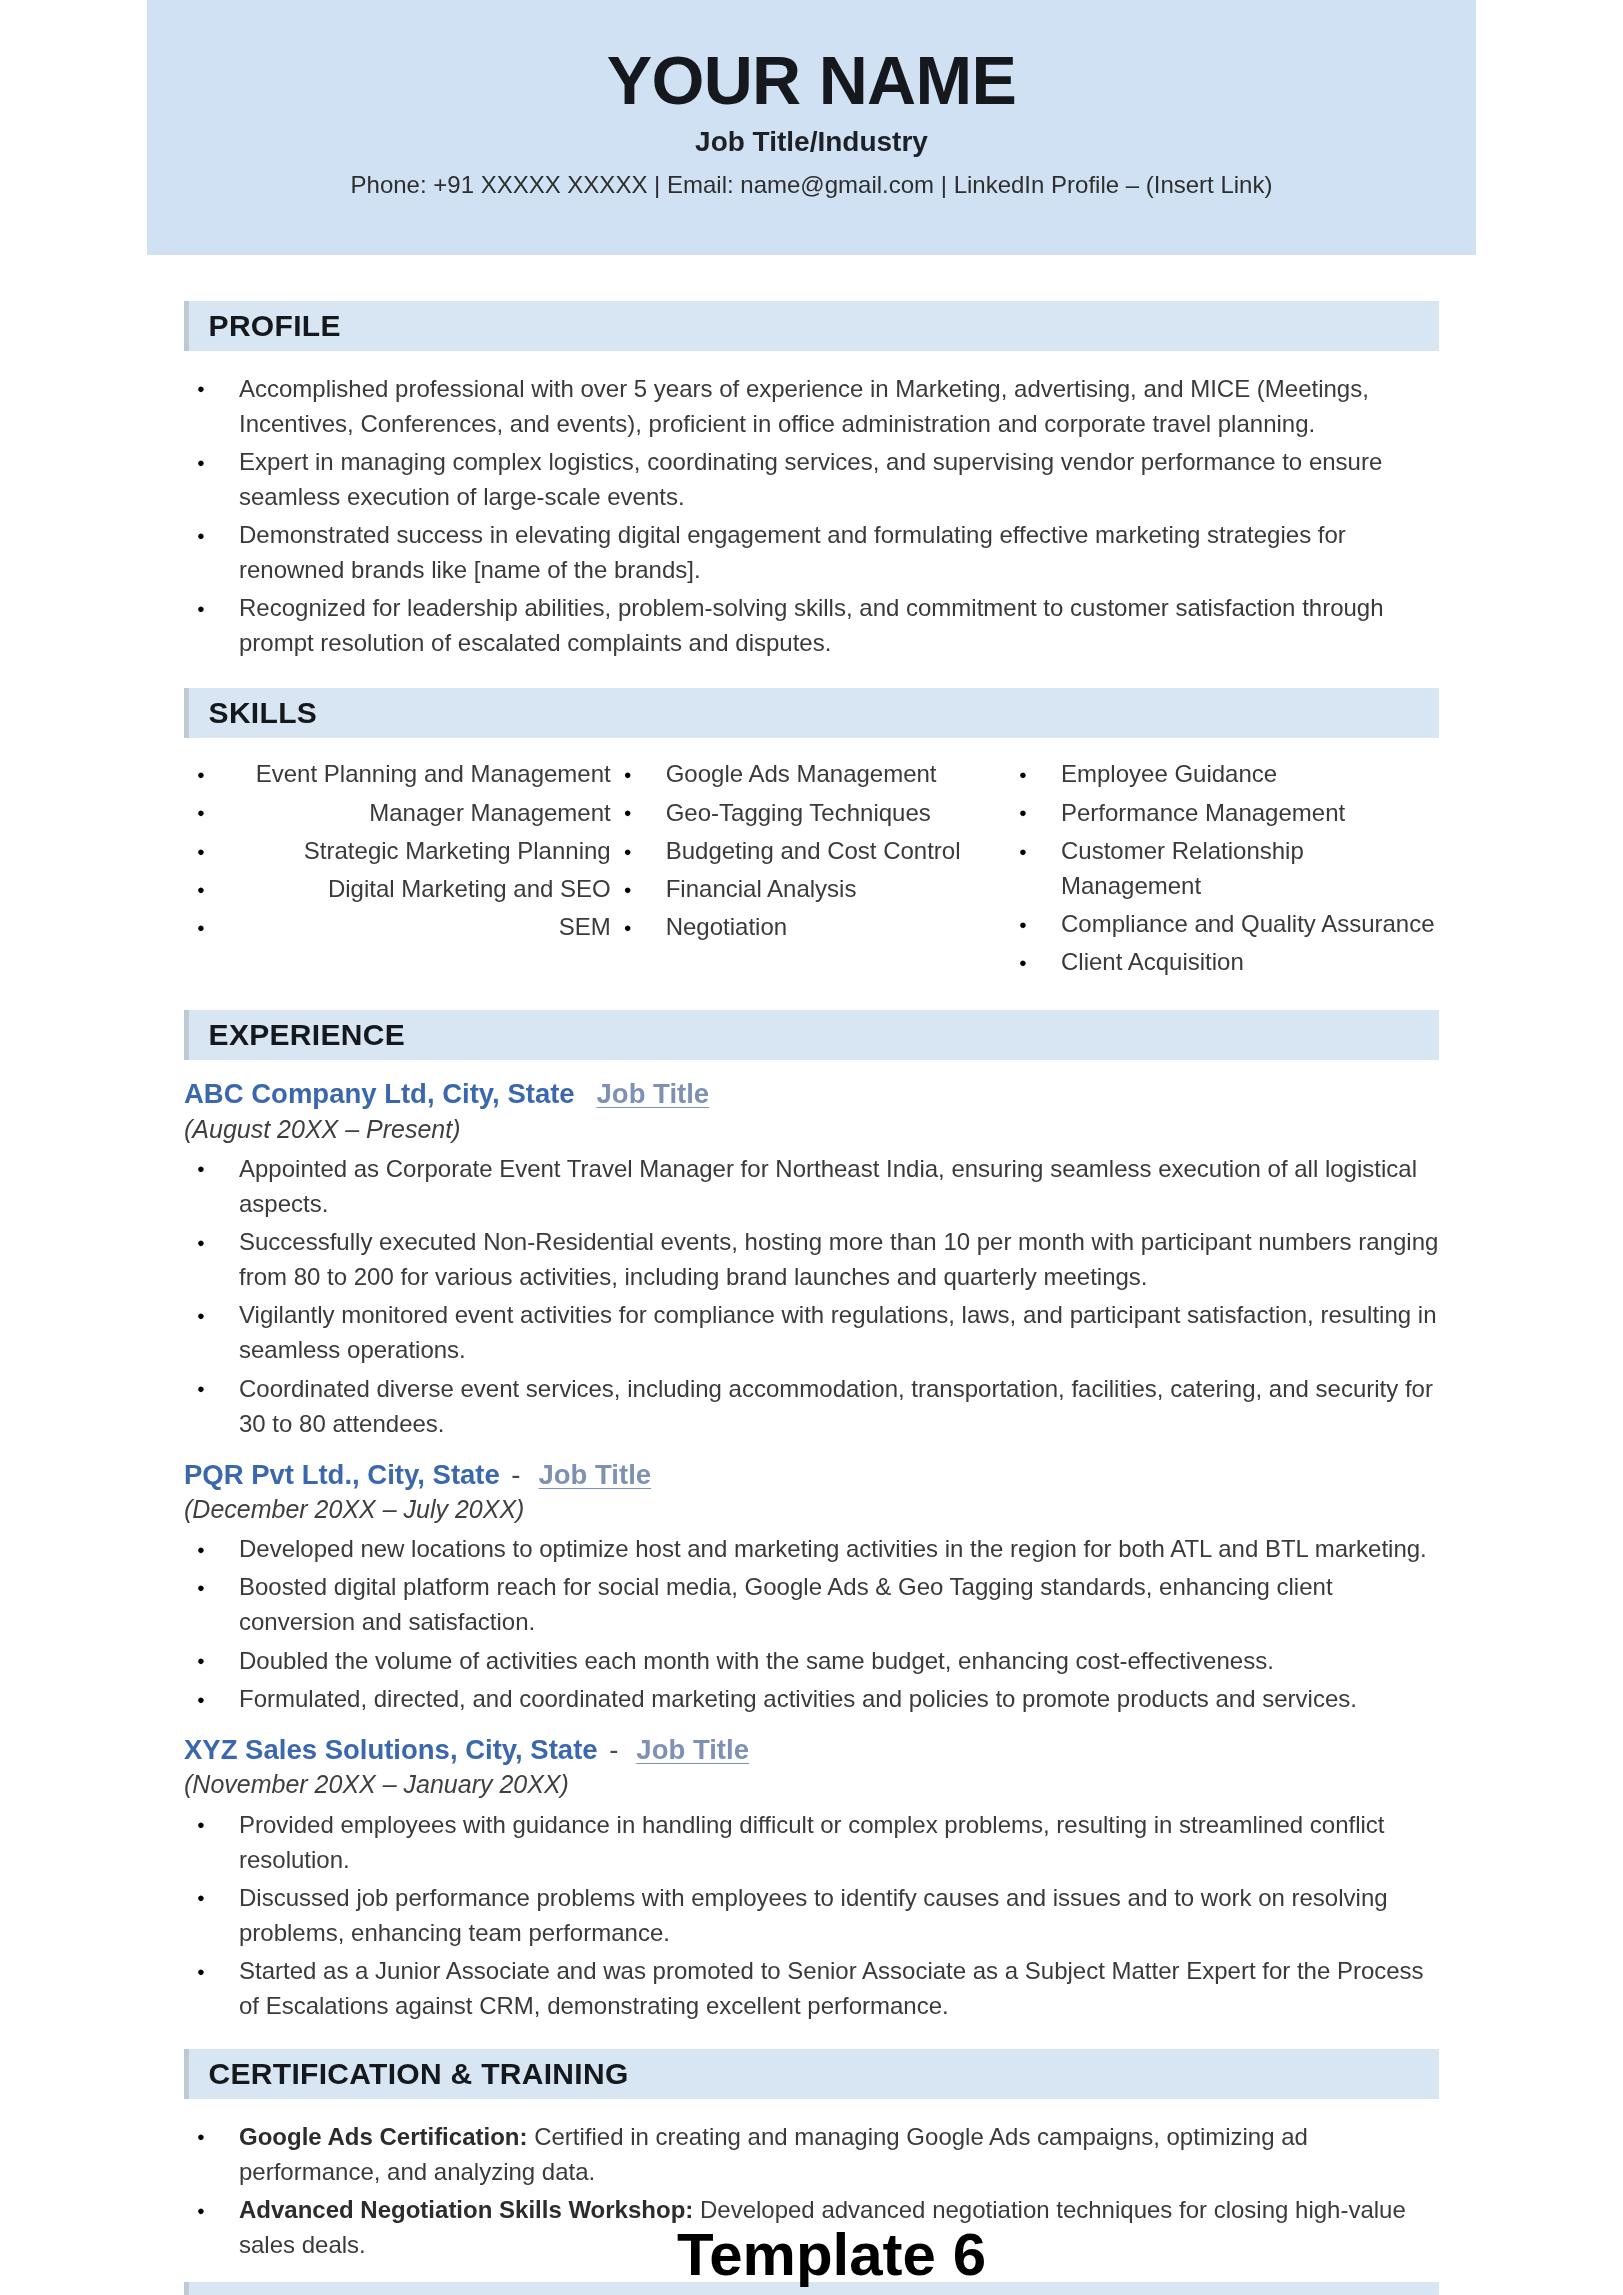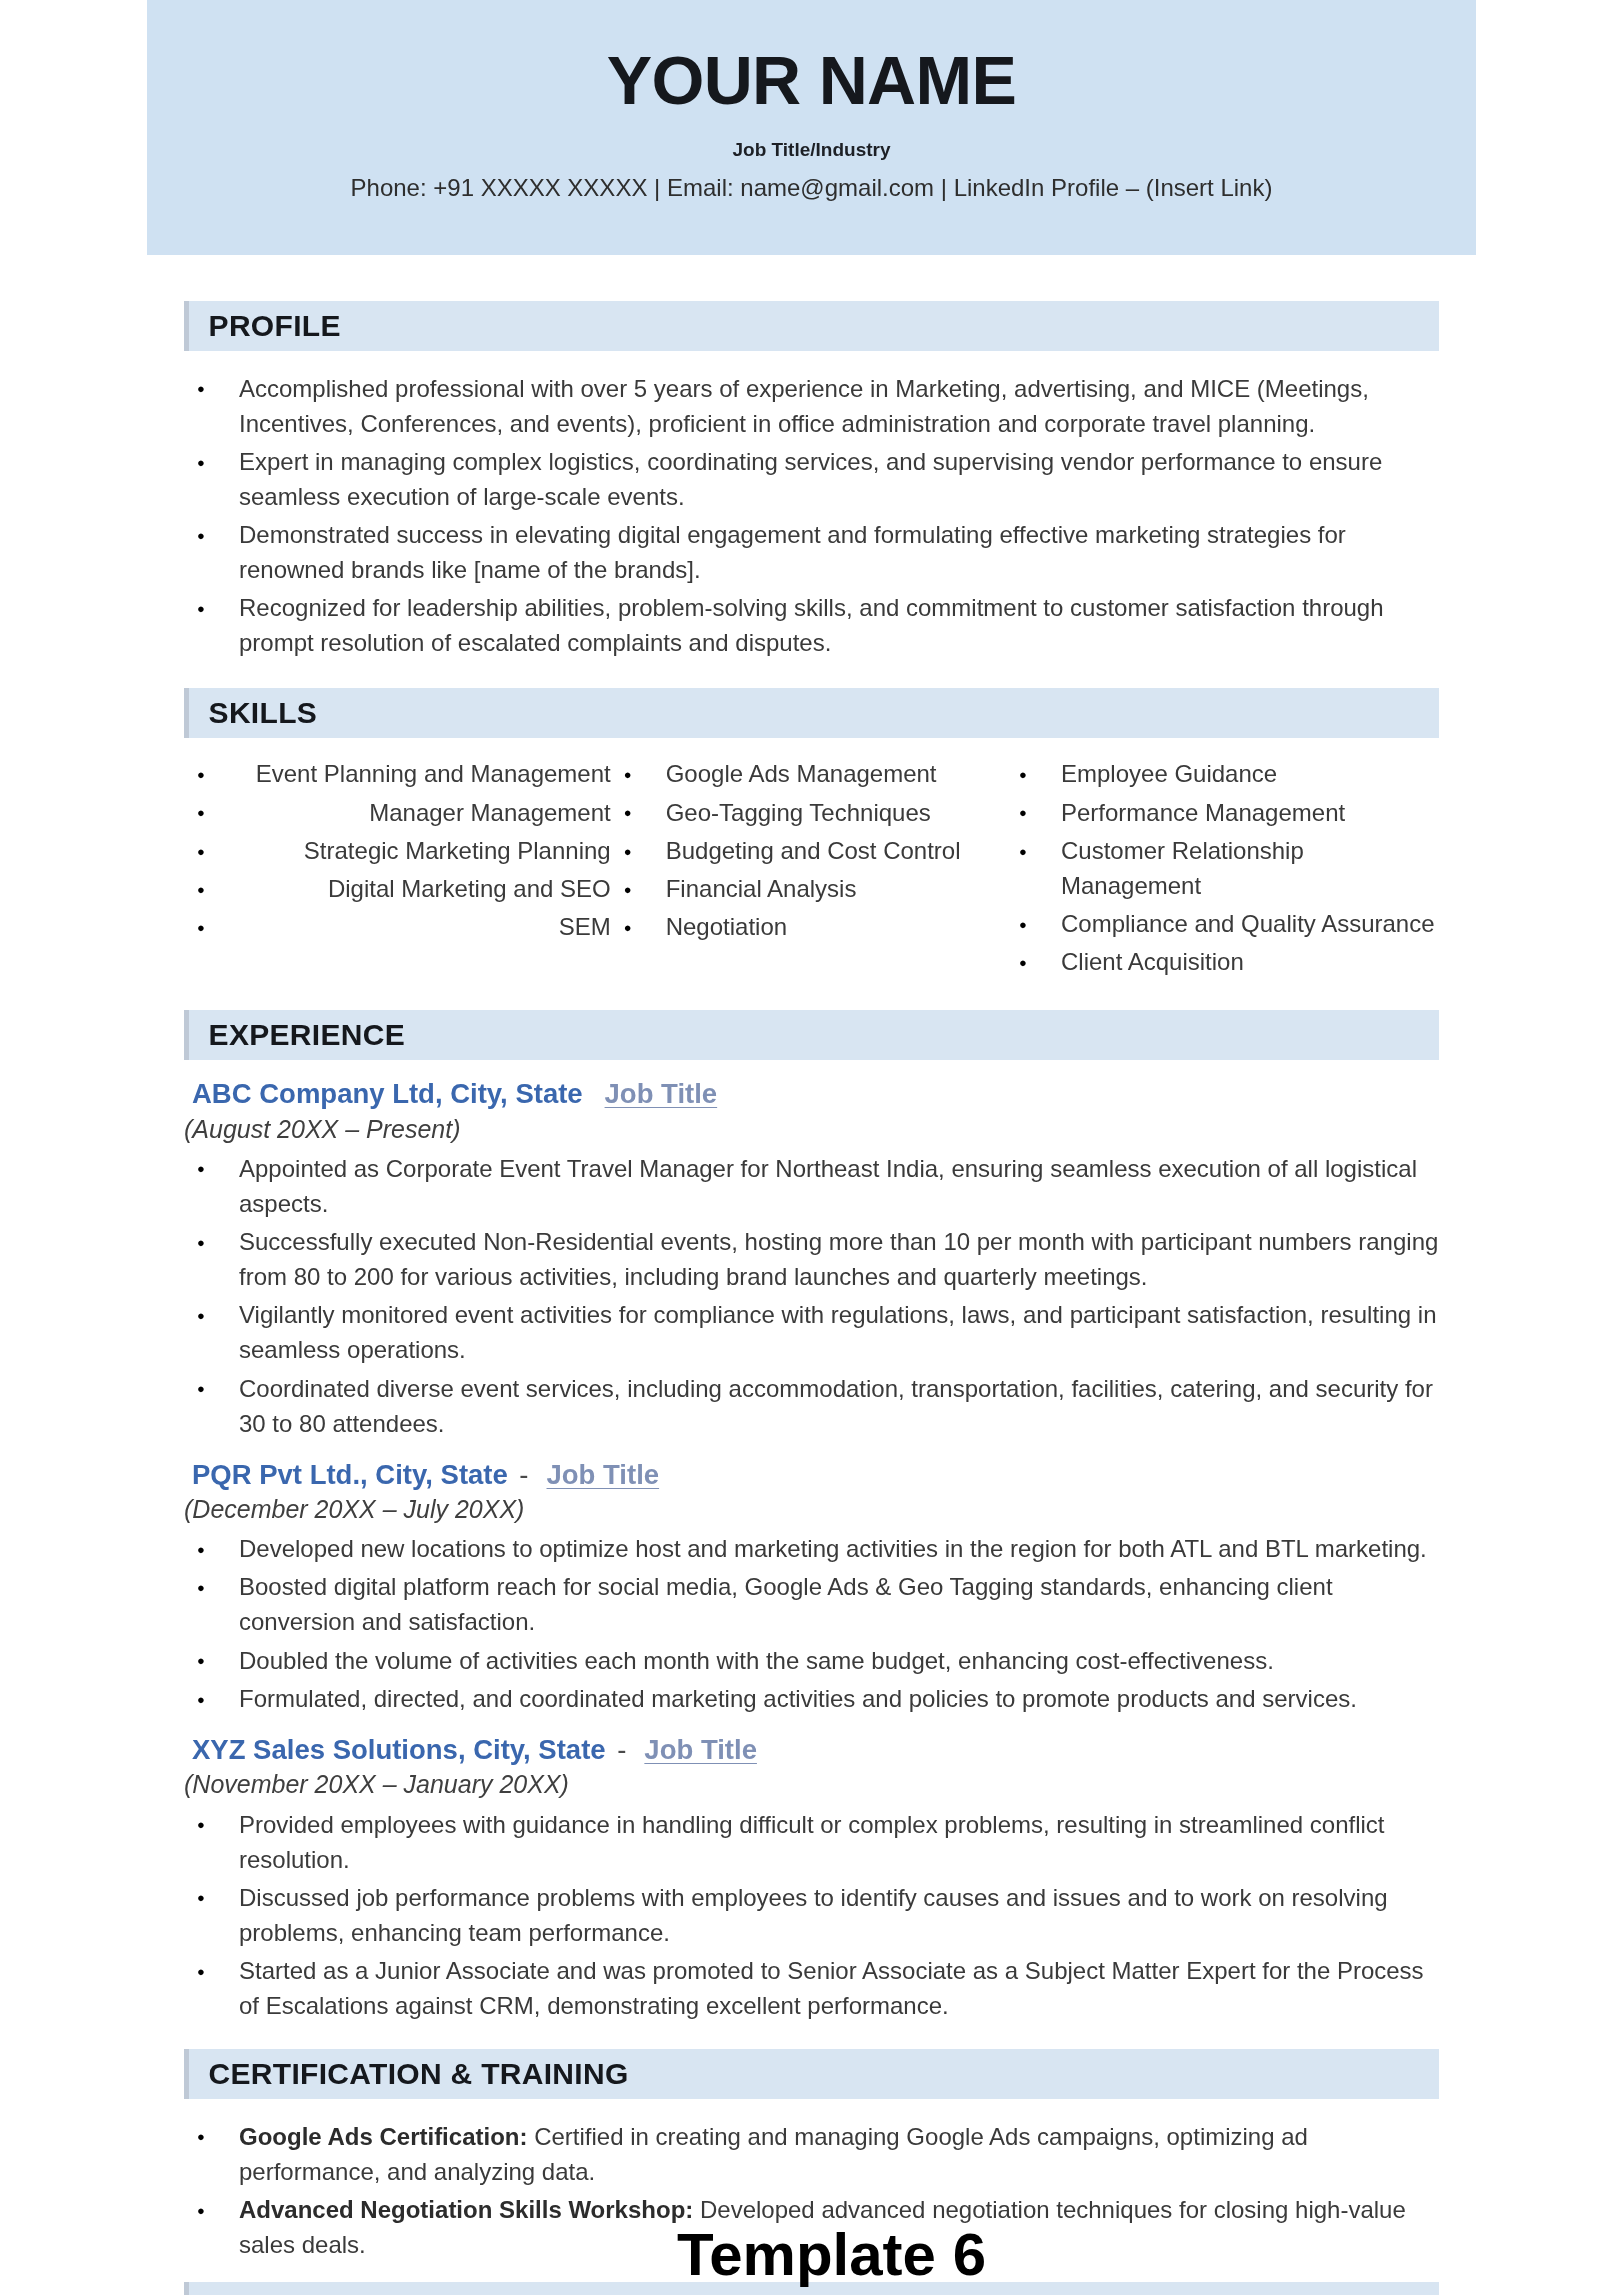--- a/index.html
+++ b/index.html
@@ -22,22 +22,22 @@
     padding-top:41px;
   }
   .hero h1{
     margin:0;
     font-size:68px;
     font-weight:700;
     letter-spacing:-0.7px;
     color:#15181d;
   }
   .hero .job{
-    margin-top:20px;
-    font-size:19px;
+    margin-top:7px;
+    font-size:28px;
     font-weight:700;
     color:#1d2026;
     text-align:center;
   }
   .hero .contact{
     margin-top:13px;
     font-size:24px;
     color:#2e2e2e;
   }
   
@@ -93,21 +93,21 @@
   .skills-col2{width:31.5%;}
   .skills-col3{width:34.5%;}
   .skills-grid li{margin-bottom:0;}
   
   .job-block{margin-top:17px;}
   .job-head{
     font-size:27.5px;
     font-weight:700;
     line-height:34px;
   }
-  .company{color:#3a67ae;margin-left:8px;}
+  .company{color:#3a67ae;}
   .dash{color:#4a4a4a;font-weight:400;margin:0 6.5px 0 3.9px;}
   .job-title-link{
     color:#7f90b5;
     font-weight:700;
     text-decoration:underline;
     text-decoration-thickness:1.3px;
     text-underline-offset:3.9px;
     cursor:pointer;
     margin-left:3.9px;
     text-align:center;

